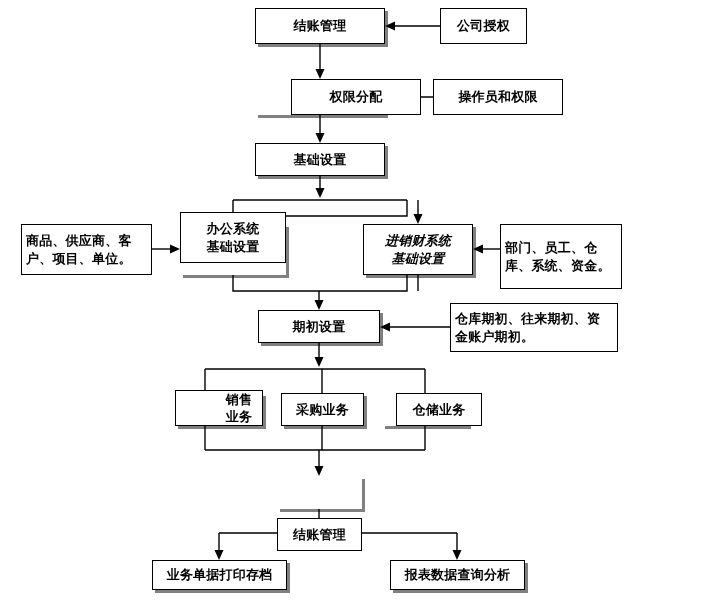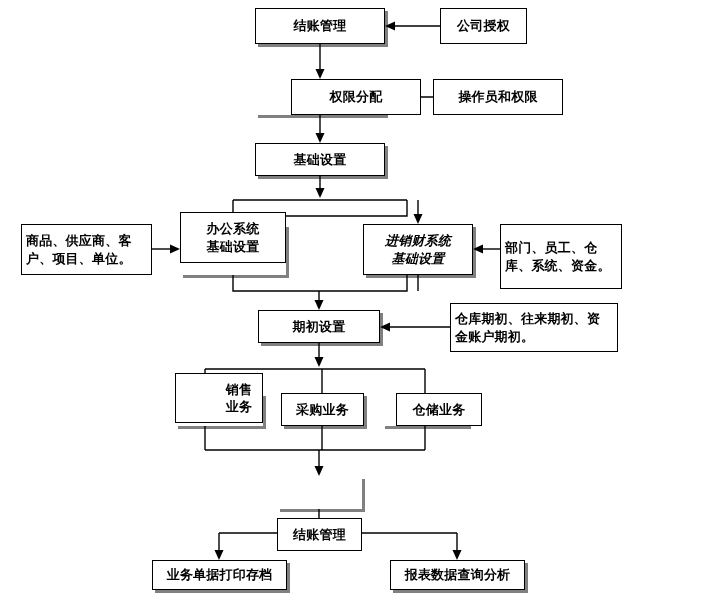--- a/index.html
+++ b/index.html
@@ -175,21 +175,21 @@
 基础设置</span></div>
       <div class="node left-align" style="left: 500px; top: 224px; width: 122px; height: 65px;"><span>部门、员工、仓
 库、系统、资金。</span></div>
       <div class="shadow" style="left: 380px; top: 313px; width: 3px; height: 33px;"></div>
       <div class="shadow" style="left: 261px; top: 343px; width: 122px; height: 3px;"></div>
       <div class="node" style="left: 258px; top: 310px; width: 122px; height: 33px;"><span>期初设置</span></div>
       <div class="node left-align" style="left: 450px; top: 303px; width: 168px; height: 49px;"><span>仓库期初、往来期初、资
 金账户期初。</span></div>
       <div class="shadow" style="left: 263px; top: 396px; width: 3px; height: 33px;"></div>
       <div class="shadow" style="left: 178px; top: 426px; width: 88px; height: 3px;"></div>
-      <div class="node" style="left: 175px; top: 373px; width: 88px; height: 50px; padding-left: 44px;"><span>销售业务</span></div>
+      <div class="node" style="left: 175px; top: 390px; width: 88px; height: 36px; padding-left: 44px;"><span>销售业务</span></div>
       <div class="shadow" style="left: 364px; top: 396px; width: 3px; height: 33px;"></div>
       <div class="shadow" style="left: 284px; top: 426px; width: 83px; height: 3px;"></div>
       <div class="node" style="left: 281px; top: 393px; width: 83px; height: 33px;"><span>采购业务</span></div>
       <div class="shadow" style="left: 468px; top: 396px; width: 3px; height: 33px;"></div>
       <div class="shadow" style="left: 385px; top: 426px; width: 86px; height: 3px;"></div>
       <div class="node" style="left: 382px; top: 393px; width: 86px; height: 33px; margin-left: 14px;"><span>仓储业务</span></div>
       <div class="shadow" style="left: 362px; top: 479px; width: 3px; height: 33px;"></div>
       <div class="shadow" style="left: 280px; top: 509px; width: 85px; height: 3px;"></div>
       <div class="node" style="left: 277px; top: 476px; width: 85px; height: 33px; margin-top: 42px;"><span>结账管理</span></div>
       <div class="shadow" style="left: 287px; top: 563px; width: 3px; height: 30px;"></div>

